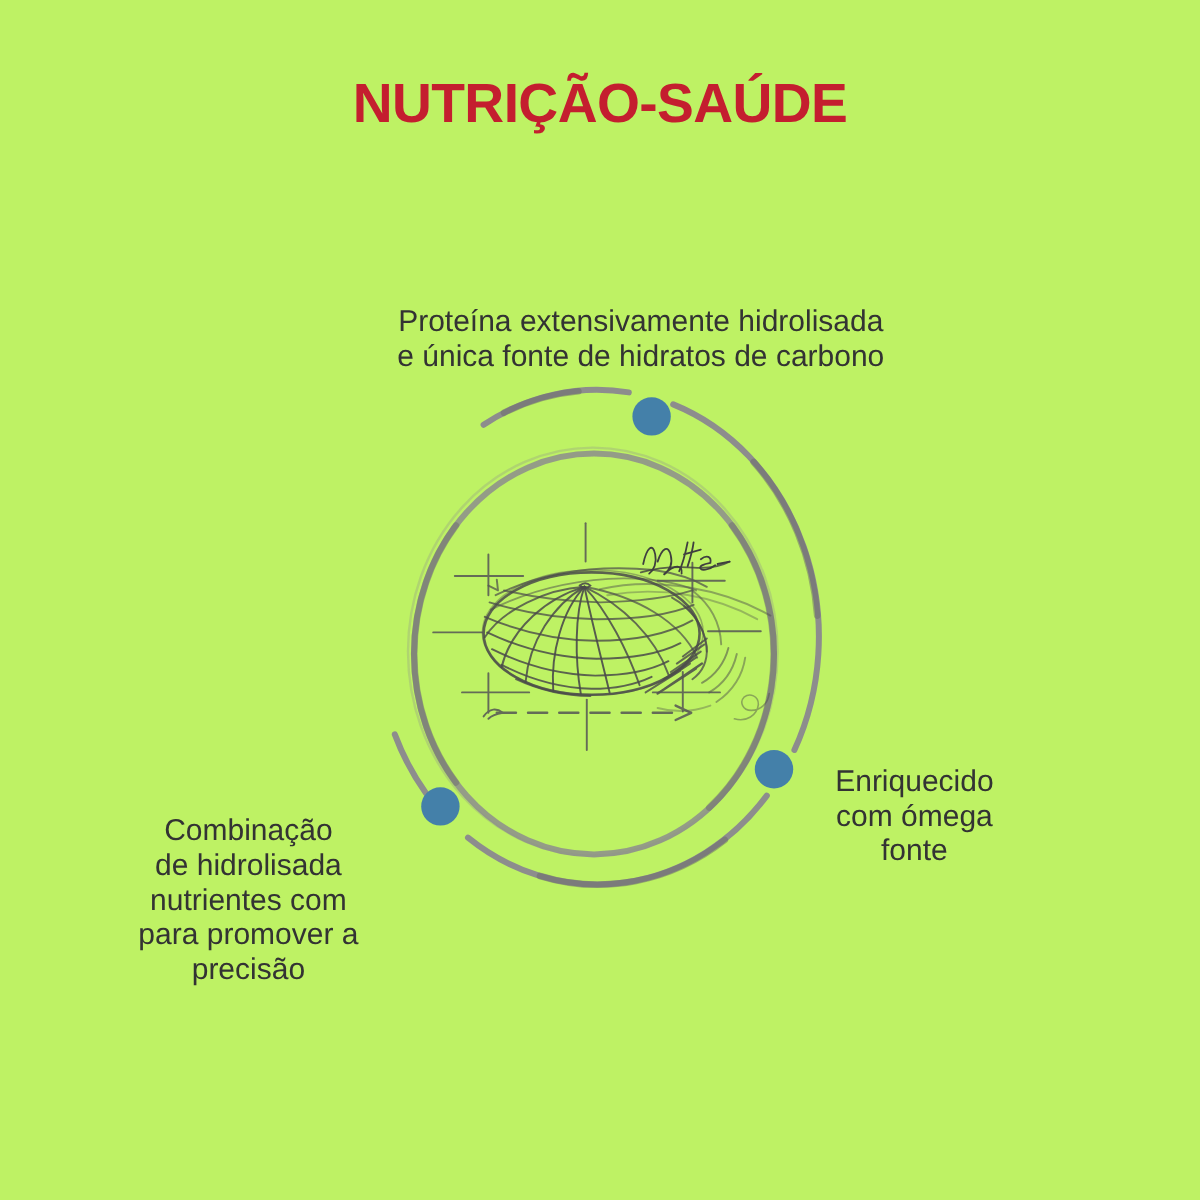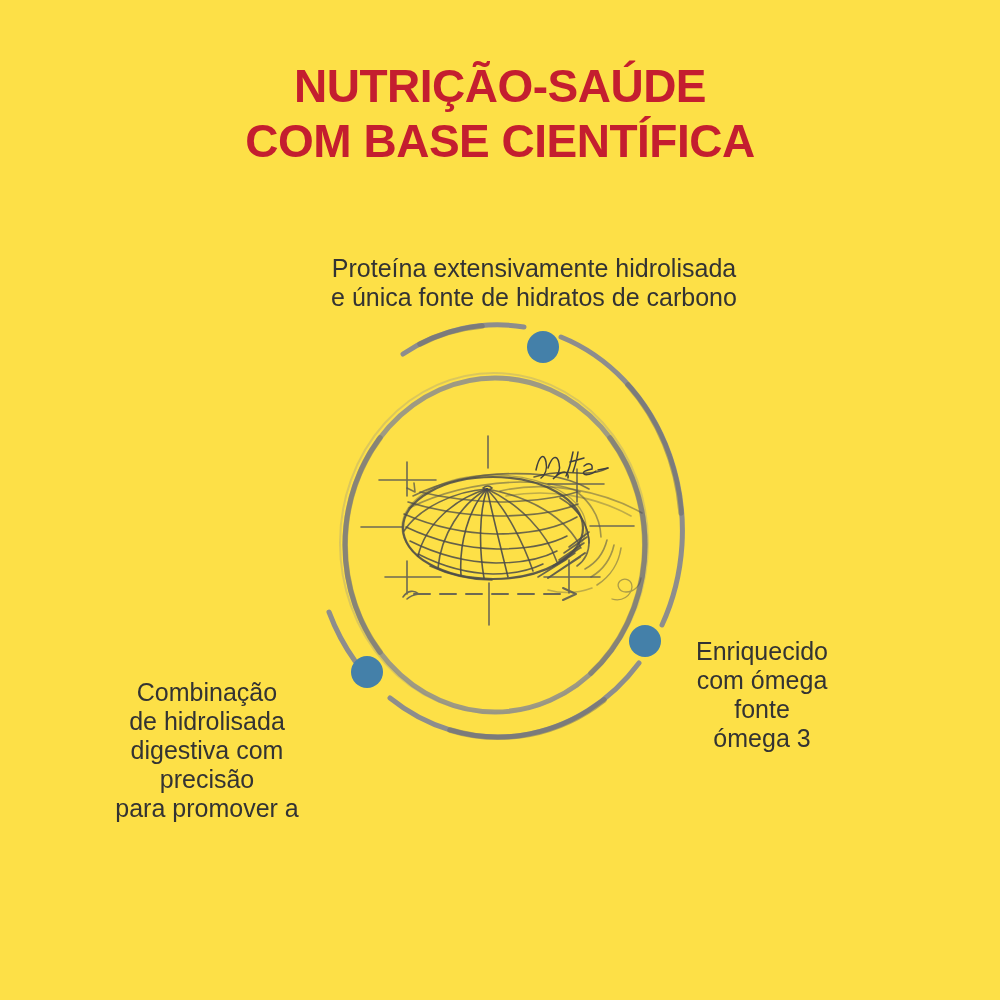--- a/index.html
+++ b/index.html
@@ -14,45 +14,43 @@
   }
   .callout{position:absolute;text-align:center;font-size:25px;line-height:29px;}
   .callout-top{top:254px;left:34px;width:1000px;}
   .callout-left{top:678px;left:57px;width:300px;}
   .callout-right{top:637px;left:612px;width:300px;}
   svg.diagram{position:absolute;top:0;left:0;}
 </style>
 </head>
 <body>
 
-<div class="page" style="background: #fde047;">
+<div class="page" style="background: #bef264;">
 
   <div class="title" style="color: rgb(196, 30, 47);">
     <div>NUTRIÇÃO-SAÚDE</div>
-    <div>COM BASE CIENTÍFICA</div>
   </div>
 
   <div class="callout callout-top" style="color: rgb(51, 51, 51);">
     <div>Proteína extensivamente hidrolisada</div>
     <div>e única fonte de hidratos de carbono</div>
   </div>
 
   <div class="callout callout-left" style="color: rgb(51, 51, 51);">
     <div>Combinação</div>
     <div>de hidrolisada</div>
-    <div>digestiva com</div>
+    <div>nutrientes com</div>
+    <div>para promover a</div>
     <div>precisão</div>
-    <div>para promover a</div>
   </div>
 
   <div class="callout callout-right" style="color: rgb(51, 51, 51);">
     <div>Enriquecido</div>
     <div>com ómega</div>
     <div>fonte</div>
-    <div>ómega 3</div>
   </div>
 
   <svg class="diagram" width="1000" height="1000" viewBox="0 0 1000 1000">
 
     <g fill="none" stroke-width="5" stroke-linecap="round" stroke="#8d8d8d">
       <path d="M 403 354 A 184 206 0 0 1 524 327"></path>
       <path d="M 561 337 A 184 206 0 0 1 662 625"></path>
       <path d="M 639 663 A 184 206 0 0 1 390 698"></path>
       <path d="M 355 661 A 184 206 0 0 1 329 612"></path>
     </g>

